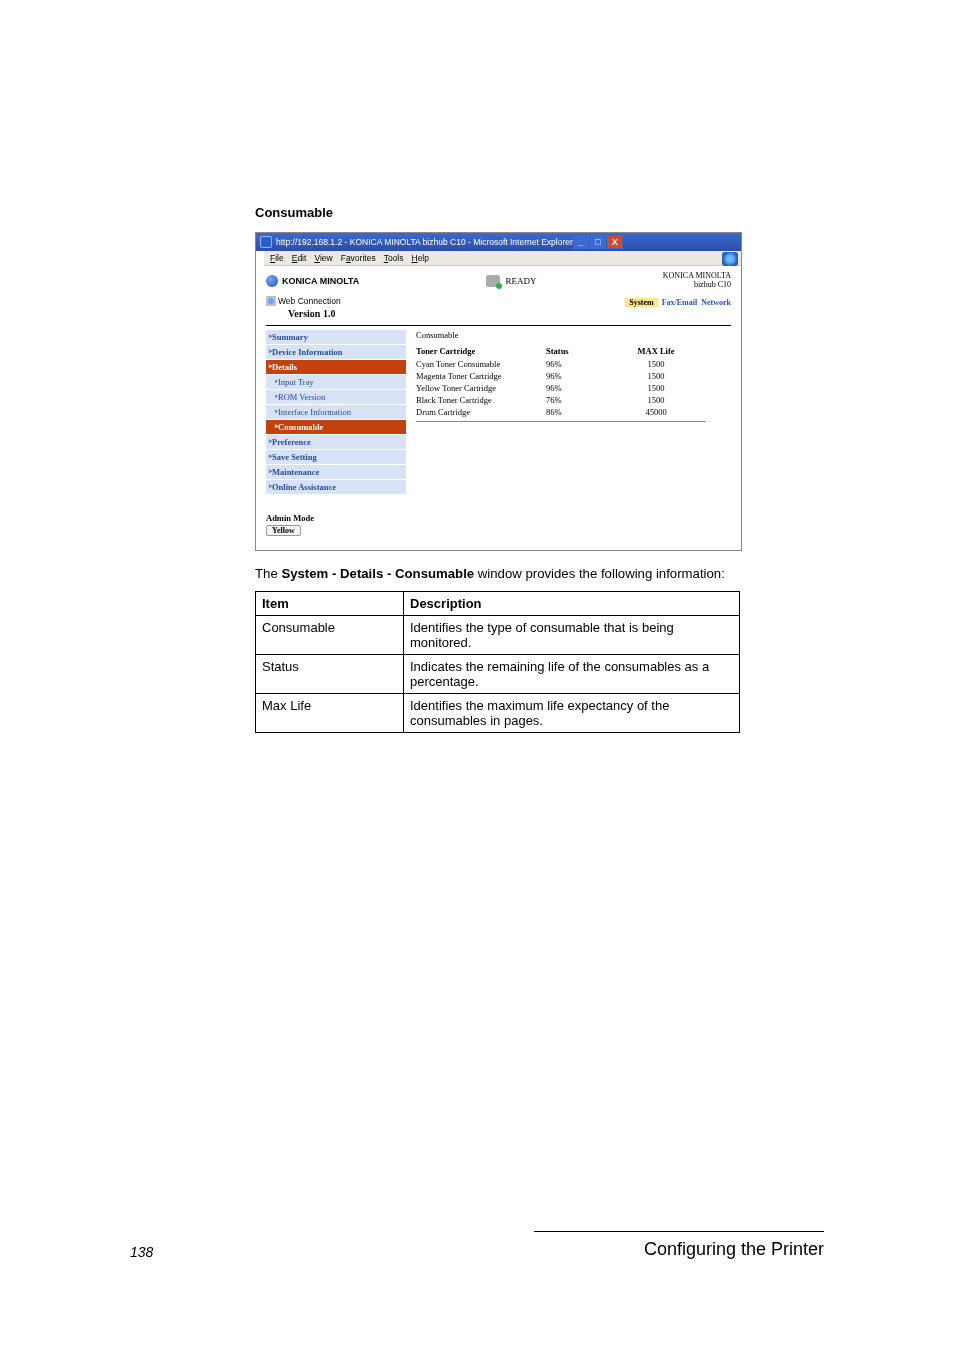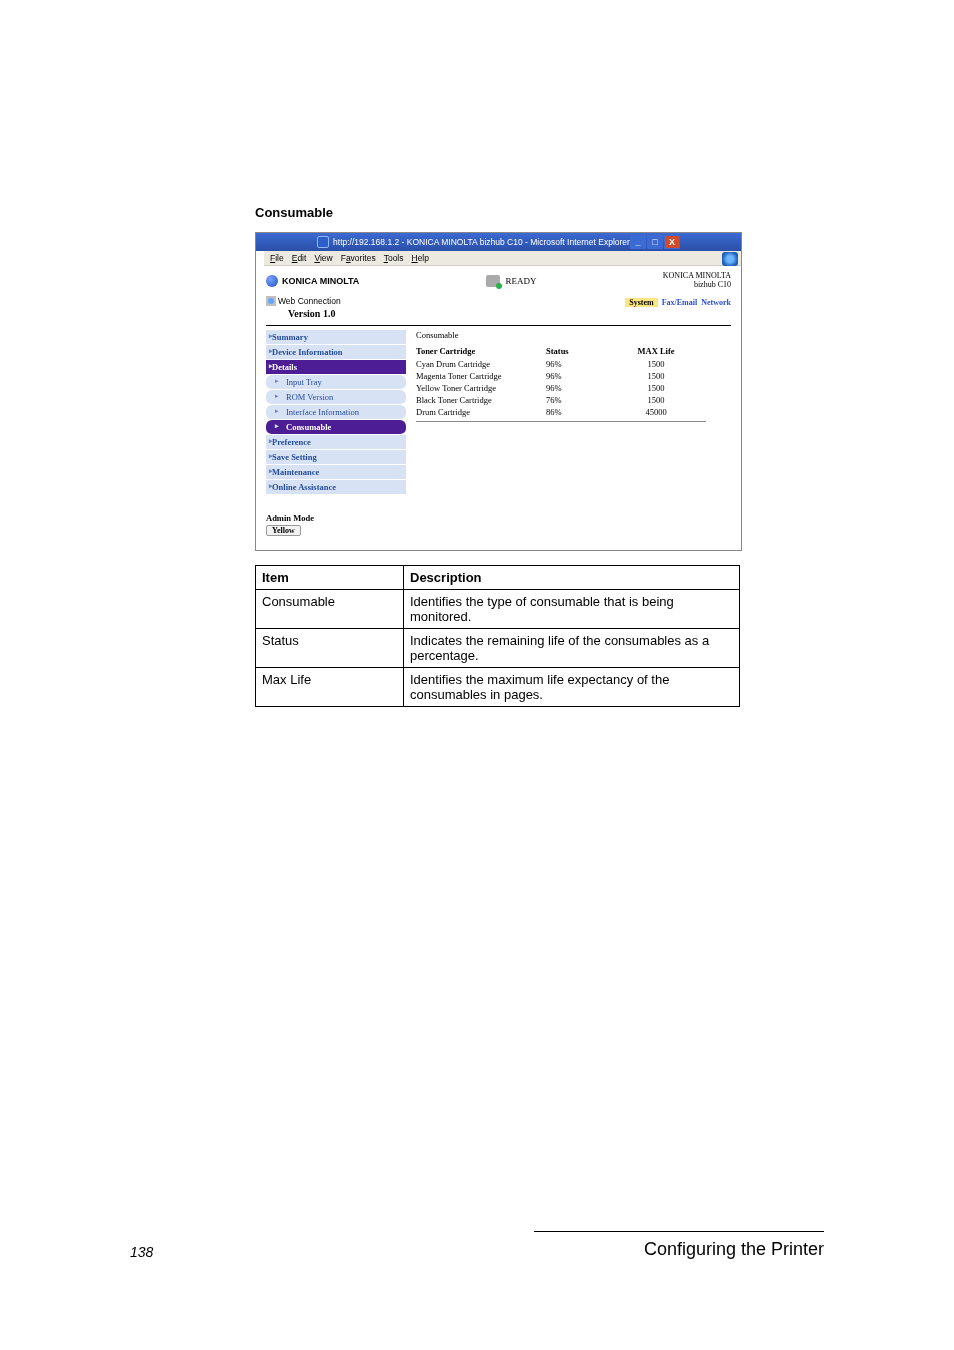--- a/index.html
+++ b/index.html
@@ -24,21 +24,21 @@
     width: 485px;
     border: 1px solid #888;
     margin-bottom: 14px;
     font-size: 9px;
   }
   .titlebar {
     background: linear-gradient(#3b6ad2, #2a4fa8);
     padding: 2px 4px;
     display: flex;
     align-items: center;
-    justify-content: center;
+    justify-content: flex-start;
   }
   .titlebar-text {
     color: #fff;
     font-size: 8.5px;
     display: flex;
     align-items: center;
     gap: 4px;
   }
   .ie-icon {
     width: 10px; height: 10px;
@@ -180,28 +180,27 @@
   }
   .sb-item {
     background: #d7e2f5;
     padding: 2px 6px;
     border-bottom: 1px solid #fff;
     color: #264d9a;
     position: relative;
   }
   .sb-item.top { font-weight: bold; }
   .sb-item.active {
-    background: #4c1d95;
+    background: #c2410c;
     color: #fff;
     font-weight: bold;
   }
   .sb-sub {
-    padding-left: 20px;
+    padding-left: 12px;
     font-weight: normal;
-    border-radius: 6px;
   }
   .sb-arrow::before {
     content: "▸";
     position: absolute;
     left: 3px;
     font-size: 7px;
     color: #6a88bc;
   }
   .sb-item.active.sb-arrow::before { color: #cde0ff; }
   .sb-sub.sb-arrow::before { left: 9px; }
@@ -366,21 +365,21 @@
           </div>
         </div>
         <div class="main-pane">
           <div class="mp-title">Consumable</div>
           <div class="mp-head">
             <div class="col1">Toner Cartridge</div>
             <div class="col2">Status</div>
             <div class="col3">MAX Life</div>
           </div>
           <div class="mp-row">
-            <div class="col1">Cyan Drum Cartridge</div>
+            <div class="col1">Cyan Toner Consumable</div>
             <div class="col2">96%</div>
             <div class="col3">1500</div>
           </div>
           <div class="mp-row">
             <div class="col1">Magenta Toner Cartridge</div>
             <div class="col2">96%</div>
             <div class="col3">1500</div>
           </div>
           <div class="mp-row">
             <div class="col1">Yellow Toner Cartridge</div>
@@ -396,20 +395,23 @@
             <div class="col1">Drum Cartridge</div>
             <div class="col2">86%</div>
             <div class="col3">45000</div>
           </div>
           <hr class="hr2">
         </div>
       </div>
     </div>
   </div>
 
+  <div class="caption">
+    <span>The </span><b>System - Details - Consumable</b><span> window provides the following information:</span>
+  </div>
 
   <table class="desc-table">
     <tbody>
         <tr>
       <th style="width:135px">Item</th>
       <th>Description</th>
     </tr>
     <tr>
       <td>Consumable</td>
       <td>Identifies the type of consumable that is being monitored.</td>

